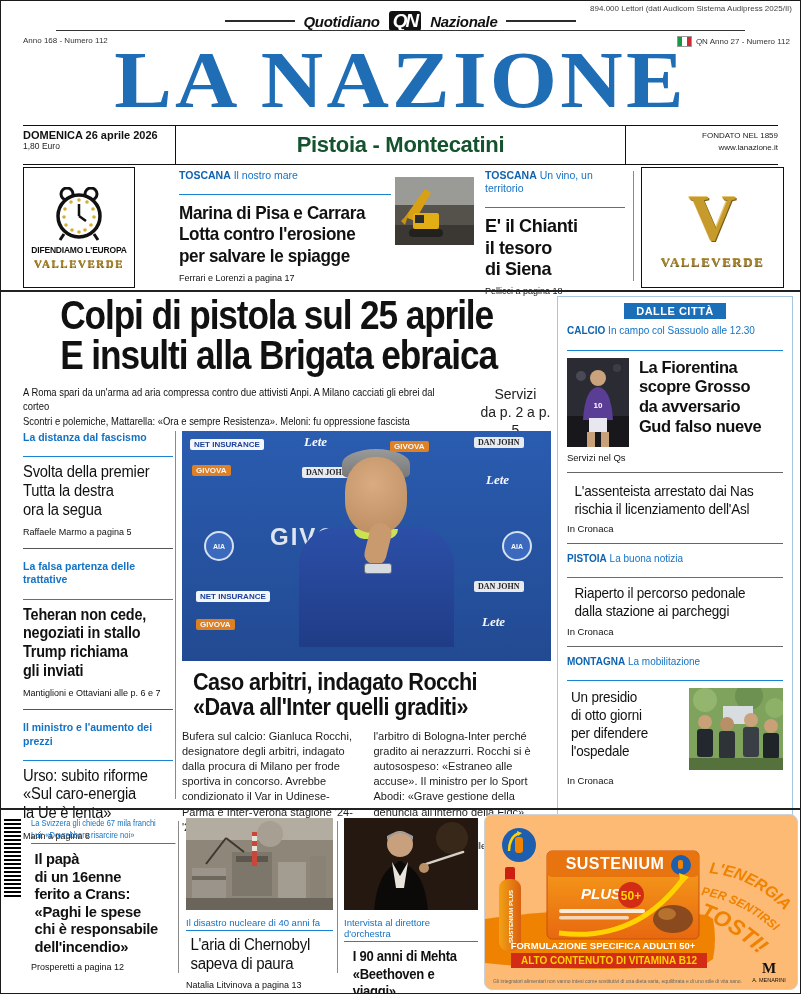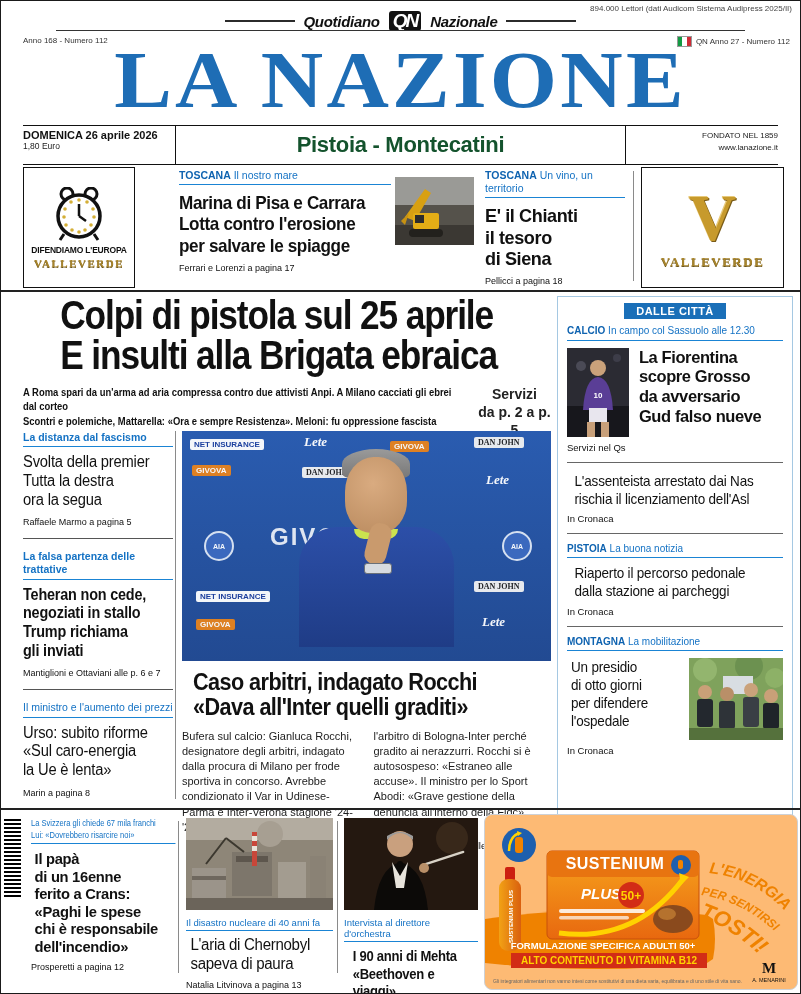--- a/index.html
+++ b/index.html
@@ -29,21 +29,21 @@
   .datebar{top:124px;left:22px;right:22px;height:38px;border-top:1.5px solid #111;border-bottom:1.5px solid #111;
            display:flex;align-items:stretch;}
   .datebar .cell-l{width:152px;padding-top:3px;}
   .datebar .date{font-size:11px;font-weight:800;}
   .datebar .price{font-size:8.5px;color:#222;}
   .datebar .cell-c{flex:1;border-left:1.5px solid #111;border-right:1.5px solid #111;
                    display:flex;align-items:center;justify-content:center;}
   .edition{font-size:22px;font-weight:800;color:#14532d;letter-spacing:-0.3px;}
   .datebar .cell-r{width:152px;text-align:right;padding-top:4px;font-size:8px;color:#222;line-height:1.45;}
   
-  .kicker{font-size:10.5px;color:#1472c4;border-bottom:1.5px solid #1a84d4;padding-bottom:2px;line-height:1.25;}
+  .kicker{font-size:10.5px;color:#1472c4;border-bottom:1.5px solid #1a84d4;padding-bottom:12px;line-height:1.25;}
   .kicker b{font-weight:800;color:#0f63b0;}
   .byline{font-size:9px;font-weight:400;color:#111;}
   .hairline{height:1px;background:#555;}
   .vline{width:1px;background:#8a8a8a;}
   
   .ad-box{border:1px solid #111;background:#fff;display:flex;flex-direction:column;align-items:center;justify-content:center;}
   .ad-left{top:166px;left:22px;width:110px;height:119px;gap:2px;}
   .ad-slogan{font-size:8.5px;font-weight:900;letter-spacing:-0.2px;}
   .ad-gold{font-family:"Liberation Serif",serif;font-weight:900;color:#a8852c;letter-spacing:1.5px;
            text-shadow:0 0.5px 0 #6e561a;}
@@ -57,21 +57,21 @@
   .ph-excavator{top:176px;left:394px;width:79px;height:68px;}
   .tv-line{top:170px;left:632px;height:110px;}
   .ad-right{top:166px;left:640px;width:141px;height:119px;gap:0;}
   .big-v{font-family:"Liberation Serif",serif;font-size:66px;line-height:64px;font-weight:900;
          color:#c79a2c;text-shadow:1px 1px 0 #7a5c18,-1px -1px 0 #e7c97a;}
   .ad-right .ad-gold{font-size:13px;margin-top:4px;}
   .strip-rule{top:289px;left:0;right:0;height:1.5px;background:#222;}
   
   .lead{top:295px;left:22px;width:532px;}
   .lead-h1{font-size:41px;line-height:0.97;font-weight:800;letter-spacing:-1.3px;transform:scaleX(0.86);}
-  .lead-deckrow{display:flex;margin-top:9px;font-weight:bold;}
+  .lead-deckrow{display:flex;margin-top:9px;}
   .lead-deck{font-size:11.5px;line-height:1.3;width:545px;transform:scaleX(0.82);color:#111;}
   .lead-serv{margin-left:-75px;font-size:14px;text-align:center;line-height:1.3;color:#222;white-space:pre-line;}
   
   .leftcol{top:430px;left:22px;width:150px;}
   .lc-hed{margin-top:6px;font-size:16px;line-height:1.17;letter-spacing:-0.2px;}
   .lc-hed.bold{font-weight:800;font-size:16px;}
   .leftcol .byline{margin-top:8px;}
   .leftcol .hairline{margin:11px 0;}
   .lc-v{top:430px;left:174px;height:368px;}
   
@@ -261,21 +261,21 @@
     <div>
       <div class="kicker" style="font-weight:700;">La falsa partenza delle trattative</div>
       <div class="lc-hed bold"><span class="sx pre" style="transform:scaleX(0.9);">Teheran non cede,
 negoziati in stallo
 Trump richiama
 gli inviati</span></div>
       <div class="byline">Mantiglioni e Ottaviani alle p. 6 e 7</div>
     </div>
     <div class="hairline"></div>
     <div>
-      <div class="kicker" style="font-weight:400;">Il ministro e l'aumento dei prezzi</div>
+      <div class="kicker" style="font-weight:700;">Il ministro e l'aumento dei prezzi</div>
       <div class="lc-hed"><span class="sx pre" style="transform:scaleX(0.92);">Urso: subito riforme
 «Sul caro-energia
 la Ue è lenta»</span></div>
       <div class="byline">Marin a pagina 8</div>
     </div>
   </div>
 
   <div class="abs vline lc-v"></div>
 
   <div class="abs center">

